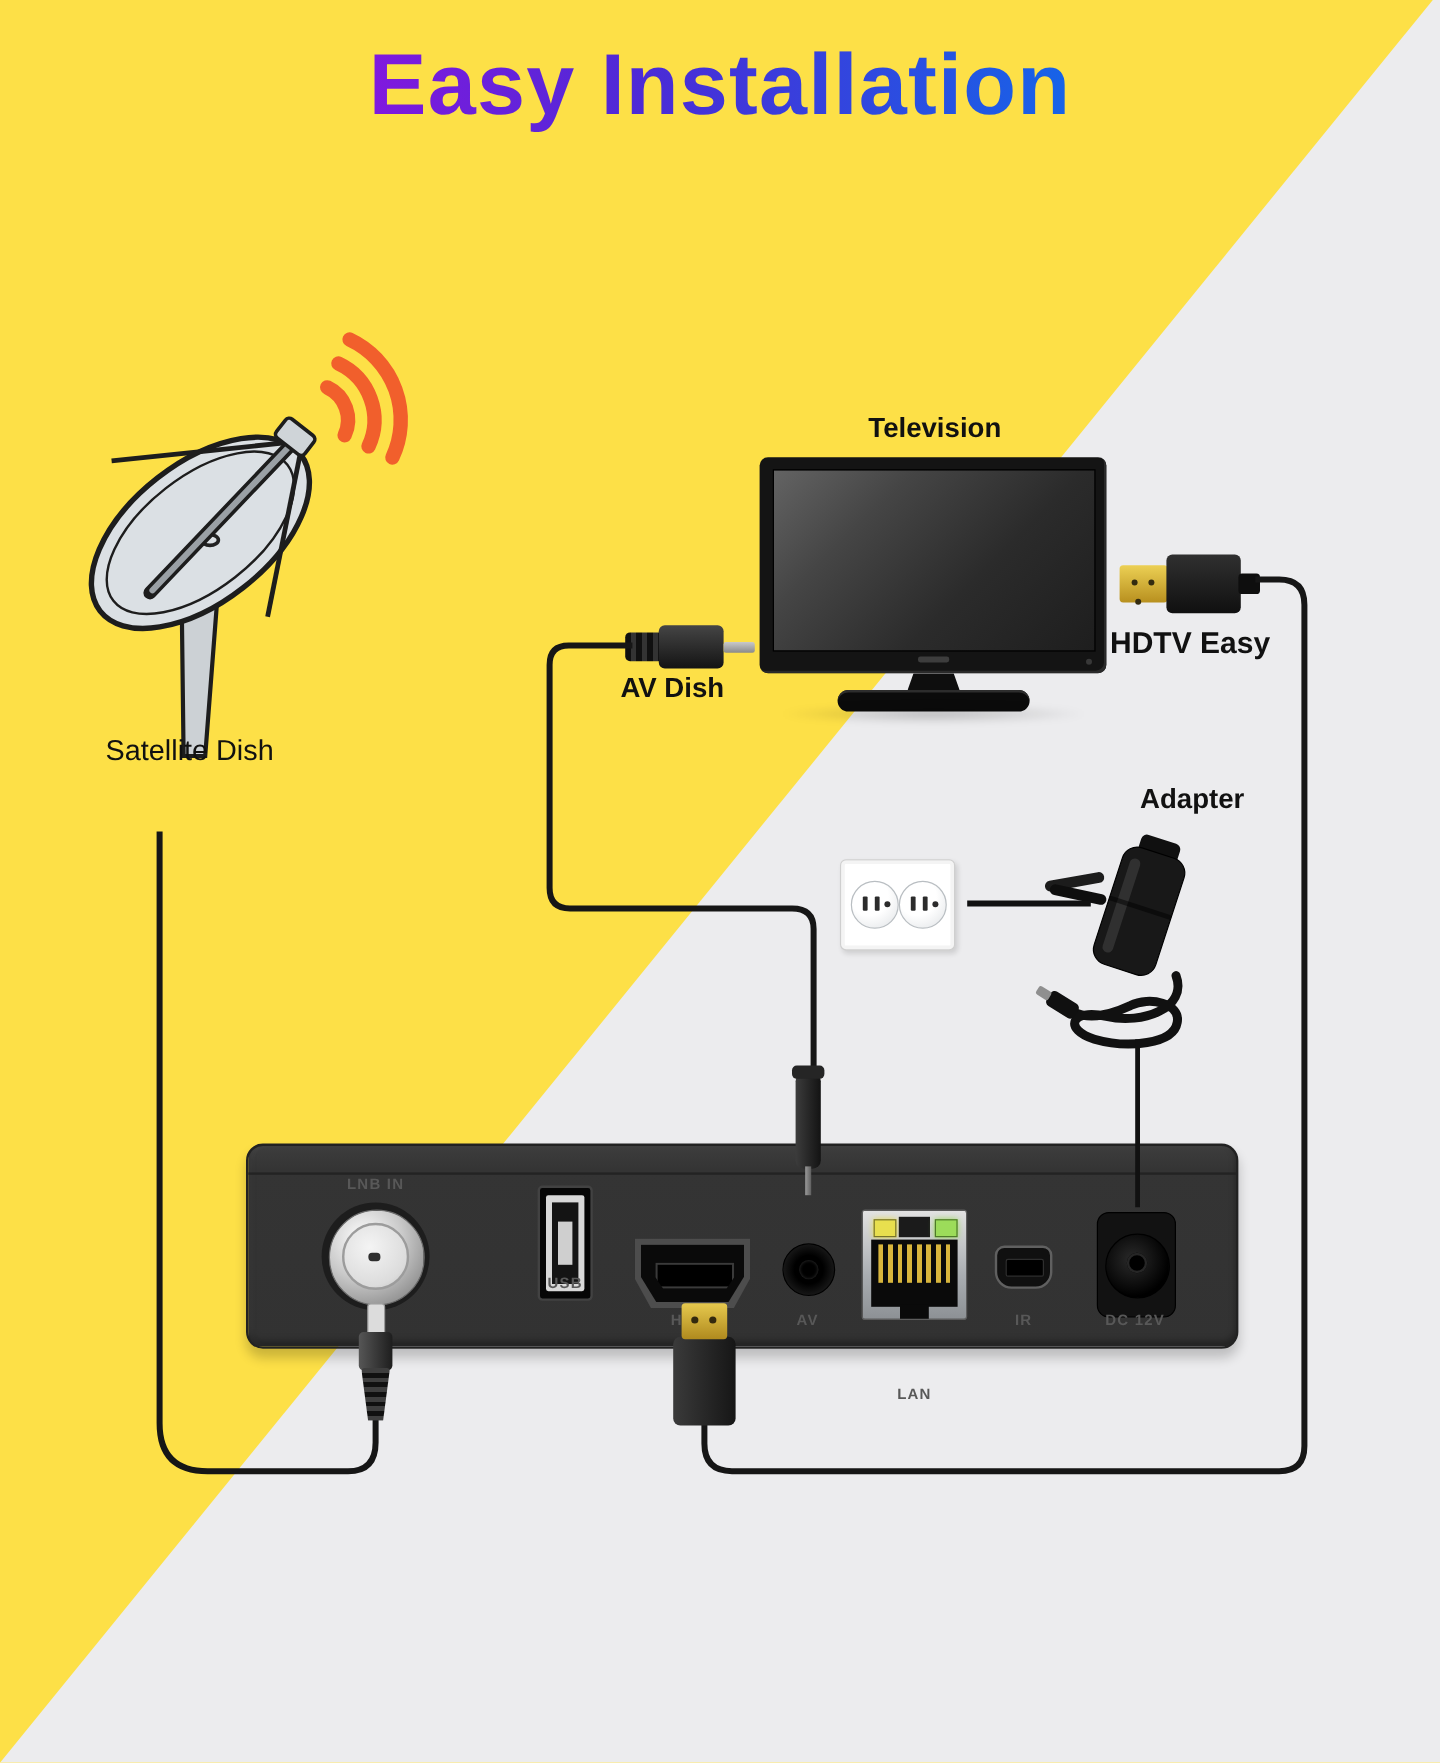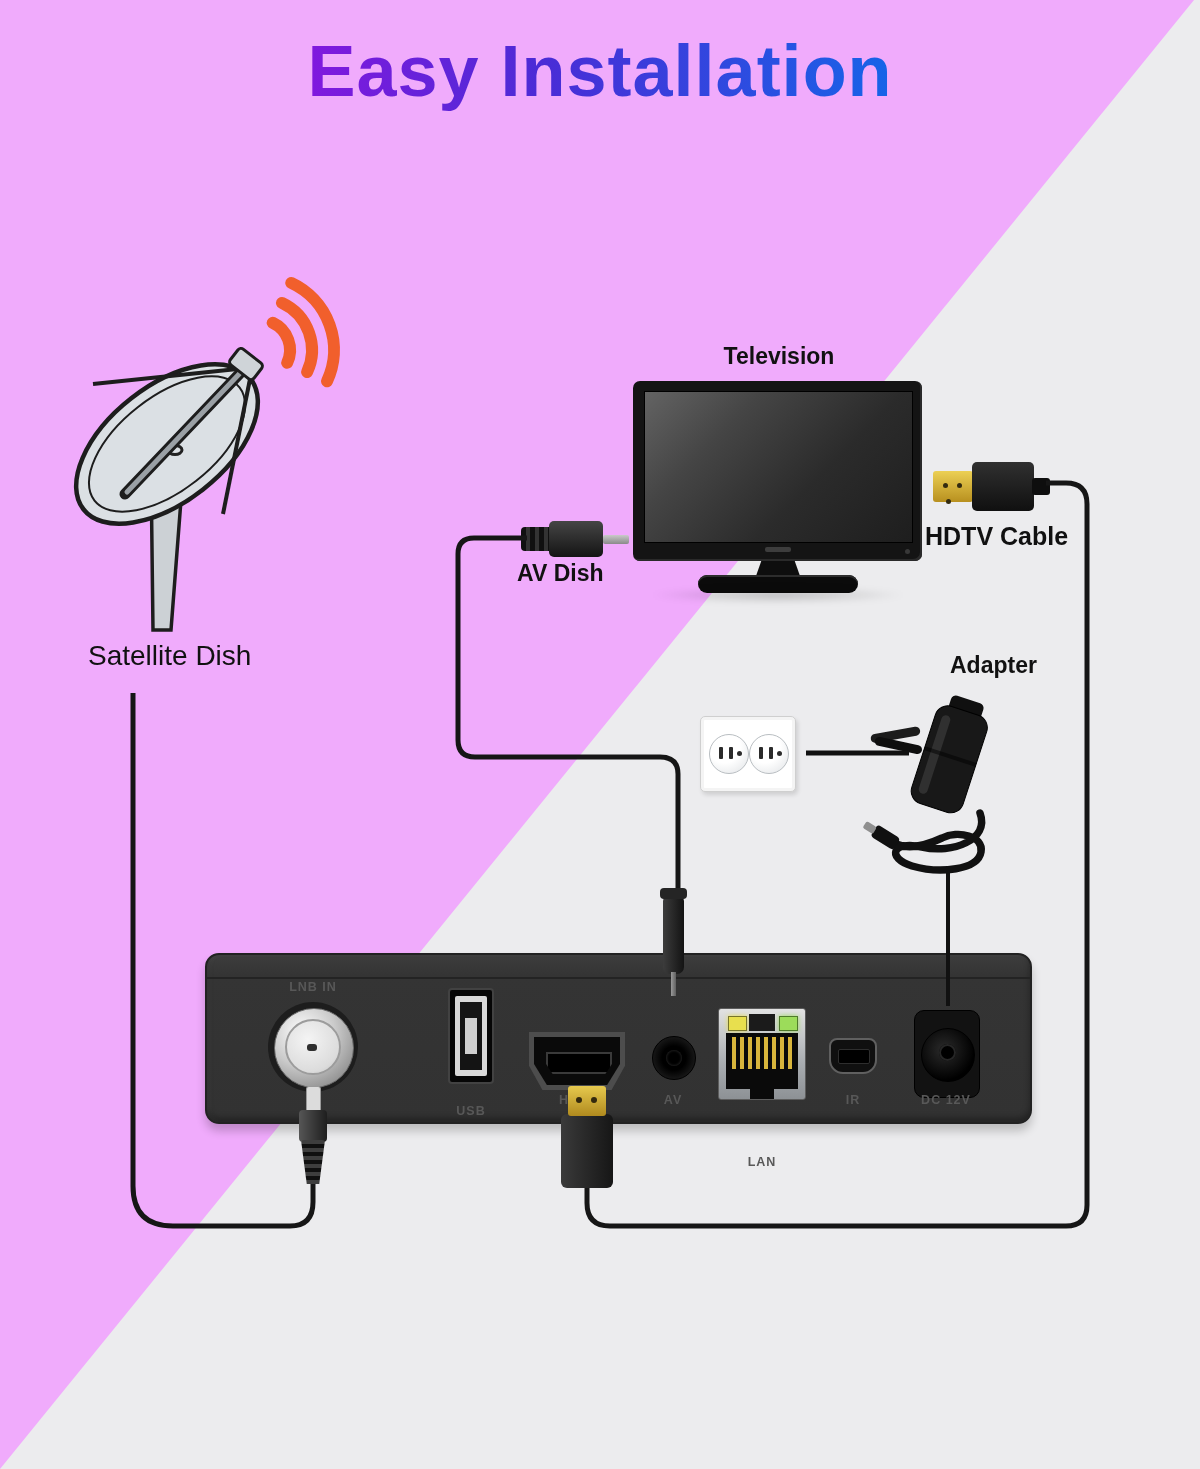--- a/index.html
+++ b/index.html
@@ -1,35 +1,35 @@
 <!DOCTYPE html>
 <html><head>
 <meta charset="utf-8">
 <style>
   html,body{margin:0;padding:0;background:#fff;}
-  .stage{position:relative;width:1200px;height:1469px;background:#f0abfc;overflow:hidden;
+  .stage{position:relative;width:1200px;height:1469px;background:#fde047;overflow:hidden;
          font-family:"Liberation Sans","DejaVu Sans",sans-serif;}
   .abs{position:absolute;}
 
   
   .bg-tri{position:absolute;left:0;top:0;width:1200px;height:1469px;background:#ececee;
           clip-path:polygon(99.5% 0,100% 0,100% 100%,0 100%);}
 
   
   .title{position:absolute;left:0;top:30px;width:100%;text-align:center;margin:0;
          font-size:72px;font-weight:bold;letter-spacing:1px;color:#2b3fd8;
          background-image:linear-gradient(90deg,#c800e8,#4b2bd6 45%,#1565e8 75%,#28d4f4);
          -webkit-background-clip:text;background-clip:text;-webkit-text-fill-color:transparent;color:transparent;}
 
   .lbl{position:absolute;color:#111;font-weight:bold;}
   .lbl.tv{left:633px;top:343px;width:292px;text-align:center;font-size:23px;}
   .lbl.av{left:517px;top:560px;font-size:23px;}
   .lbl.hdtv{left:925px;top:522px;font-size:25px;}
   .lbl.adapter{left:950px;top:652px;font-size:23px;text-align:center;}
-  .lbl.dish{left:88px;top:612px;font-size:28px;font-weight:normal;margin-top:28px;}
+  .lbl.dish{left:88px;top:612px;font-size:24px;font-weight:normal;}
 
   
   svg.cables{position:absolute;left:0;top:0;pointer-events:none;}
 
   
   .tv{left:633px;top:381px;width:292px;height:230px;}
   .tv .frame{position:absolute;left:0;top:0;width:289px;height:180px;background:#141414;border-radius:7px;
              box-shadow:inset -2px -2px 0 #2a2a2a;}
   .tv .screen{position:absolute;left:11px;top:10px;width:267px;height:150px;border:1px solid #000;
               background:linear-gradient(135deg,#636363 0%,#454545 28%,#2b2b2b 62%,#1e1e1e 100%);}
@@ -203,21 +203,21 @@
 
   <div class="abs hdmihead">
     <div class="gold">
         <span class="d1"></span>
       </div>
     <div class="d1"></div>
     <div class="d2"></div>
     <div class="body"></div>
     <div class="boot"></div>
   </div>
-  <div class="lbl hdtv">HDTV Cable</div>
+  <div class="lbl hdtv">HDTV Easy</div>
 
   <div class="abs outlet">
     <div class="sock l">
       <span class="s1"></span>
         <span class="s2"></span>
         <span class="hole"></span>
     </div>
     <div class="sock r">
       <span class="s1"></span>
         <span class="s2"></span>
@@ -280,21 +280,21 @@
 
   <div class="abs ir">
       <div class="slot"></div>
     </div>
 
   <div class="abs dc">
     <div class="circ"></div>
       <div class="hole"></div>
   </div>
 
-  <div class="portlbl" style="left:436px;top:1104px;width:70px;">USB</div>
+  <div class="portlbl" style="left:436px;top:1062px;width:70px;">USB</div>
   <div class="portlbl" style="left:542px;top:1093px;width:70px;">HDMI</div>
   <div class="portlbl" style="left:638px;top:1093px;width:70px;">AV</div>
   <div class="portlbl" style="left:727px;top:1155px;width:70px;">LAN</div>
   <div class="portlbl" style="left:818px;top:1093px;width:70px;">IR</div>
   <div class="portlbl" style="left:906px;top:1093px;width:80px;">DC 12V</div>
 
   <svg class="cables" width="1200" height="1469" viewBox="0 0 1200 1469">
     <path d="M133,693 V1186 Q133,1226 173,1226 H290 Q313,1226 313,1202 V1178" fill="none" stroke="#161616" stroke-width="5"></path>
     <path d="M527,538 H474 Q458,538 458,554 V740 Q458,757 475,757 H660 Q678,757 678,774 V898" fill="none" stroke="#161616" stroke-width="5"></path>
     <path d="M1046,483 H1066 Q1087,483 1087,504 V1205 Q1087,1226 1066,1226 H610 Q587,1226 587,1203 V1184" fill="none" stroke="#161616" stroke-width="5"></path>

